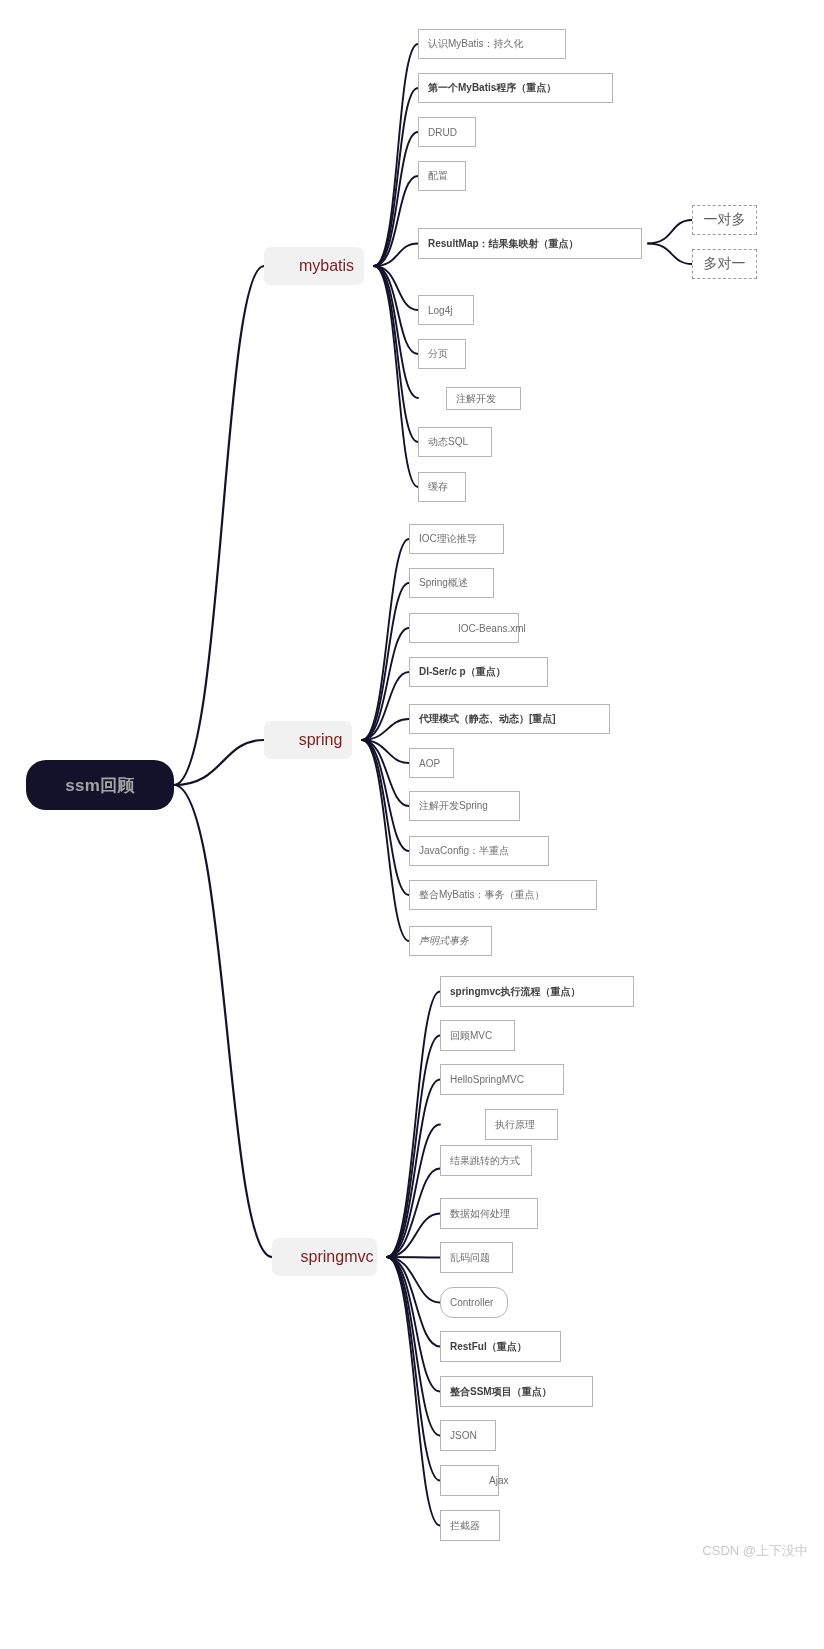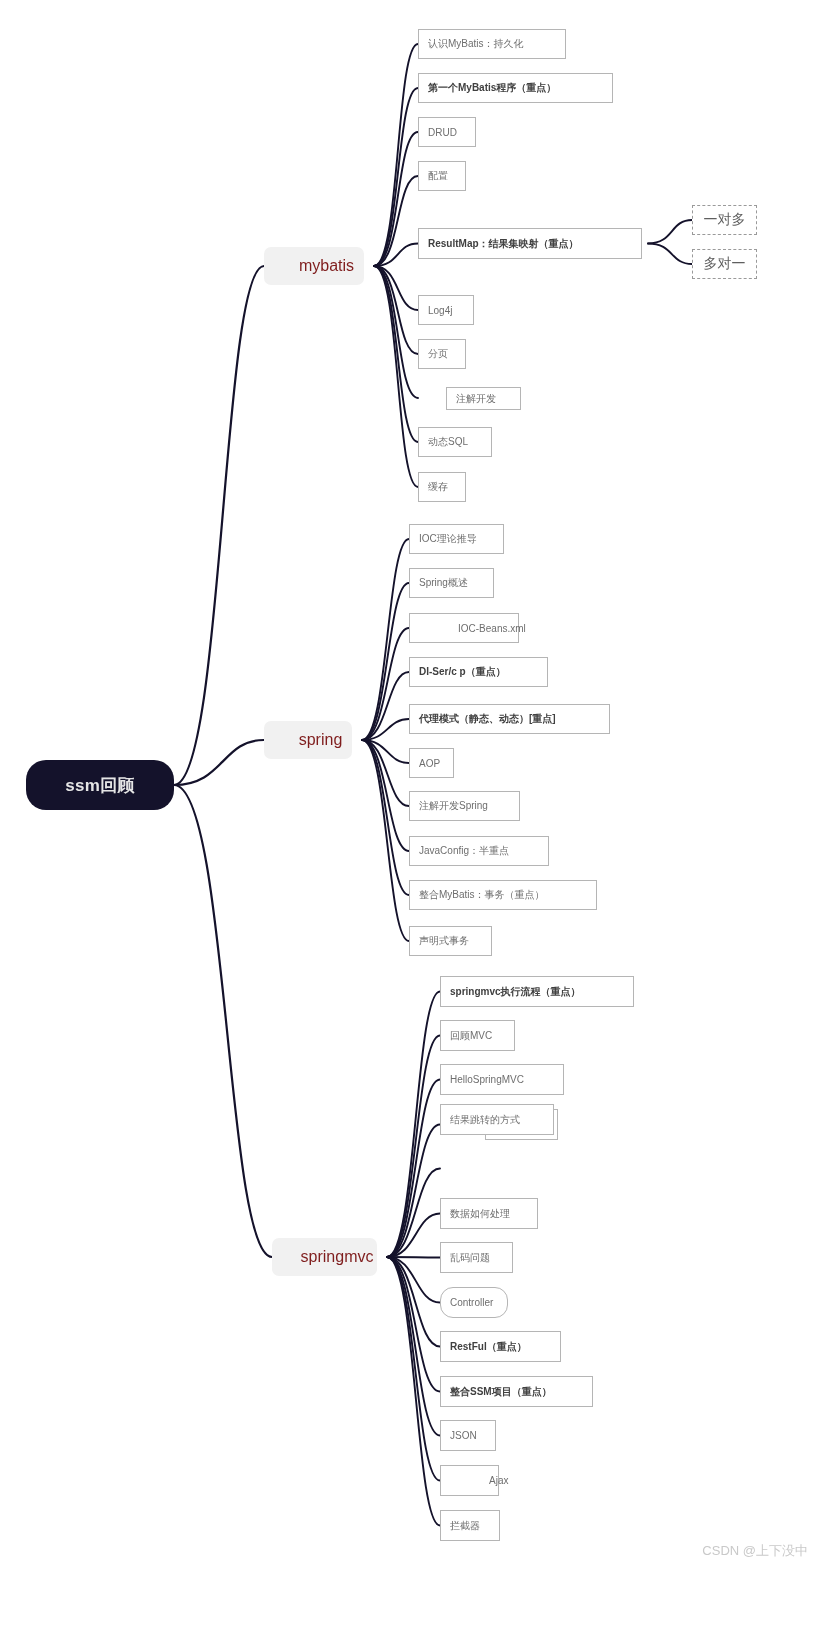--- a/index.html
+++ b/index.html
@@ -25,21 +25,21 @@
     pointer-events: none;
   }
 
   
   .root-node {
     position: absolute;
     display: flex;
     align-items: center;
     justify-content: center;
     background: #14122b;
-    color: #e5e5e5;
+    color: #a3a3a3;
     border-radius: 20px;
     font-size: 17px;
     font-weight: bold;
     letter-spacing: .3px;
     white-space: nowrap;
   }
 
   
   .branch-node {
     position: absolute;
@@ -156,27 +156,27 @@
       <div class="branch-node" style="left: 264px; top: 721px; width: 88px; height: 38px;">spring</div>
       <div class="leaf-node" style="left: 409px; top: 524px; width: 95px; height: 30px;">IOC理论推导</div>
       <div class="leaf-node" style="left: 409px; top: 568px; width: 85px; height: 30px;">Spring概述</div>
       <div class="leaf-node" style="left: 409px; top: 613px; width: 110px; height: 30px; padding-left: 48px;">IOC-Beans.xml</div>
       <div class="leaf-node strong" style="left: 409px; top: 657px; width: 139px; height: 30px;">DI-Ser/c p（重点）</div>
       <div class="leaf-node strong" style="left: 409px; top: 704px; width: 201px; height: 30px;">代理模式（静态、动态）[重点]</div>
       <div class="leaf-node" style="left: 409px; top: 748px; width: 45px; height: 30px;">AOP</div>
       <div class="leaf-node" style="left: 409px; top: 791px; width: 111px; height: 30px;">注解开发Spring</div>
       <div class="leaf-node" style="left: 409px; top: 836px; width: 140px; height: 30px;">JavaConfig：半重点</div>
       <div class="leaf-node" style="left: 409px; top: 880px; width: 188px; height: 30px;">整合MyBatis：事务（重点）</div>
-      <div class="leaf-node" style="left: 409px; top: 926px; width: 83px; height: 30px;">声明式事务</div>
+      <div class="leaf-node" style="left: 409px; top: 926px; width: 83px; height: 30px; font-style: italic;">声明式事务</div>
       <div class="branch-node" style="left: 272px; top: 1238px; width: 105px; height: 38px;">springmvc</div>
       <div class="leaf-node strong" style="left: 440px; top: 976px; width: 194px; height: 31px;">springmvc执行流程（重点）</div>
       <div class="leaf-node" style="left: 440px; top: 1020px; width: 75px; height: 31px;">回顾MVC</div>
       <div class="leaf-node" style="left: 440px; top: 1064px; width: 124px; height: 31px;">HelloSpringMVC</div>
       <div class="leaf-node" style="left: 440px; top: 1109px; width: 73px; height: 31px; margin-left: 45px;">执行原理</div>
-      <div class="leaf-node" style="left: 440px; top: 1104px; width: 114px; height: 31px;">结果跳转的方式</div>
+      <div class="leaf-node" style="left: 440px; top: 1145px; width: 92px; height: 31px;">结果跳转的方式</div>
       <div class="leaf-node" style="left: 440px; top: 1198px; width: 98px; height: 31px;">数据如何处理</div>
       <div class="leaf-node" style="left: 440px; top: 1242px; width: 73px; height: 31px;">乱码问题</div>
       <div class="leaf-node" style="left: 440px; top: 1287px; width: 68px; height: 31px; border-radius: 13px;">Controller</div>
       <div class="leaf-node strong" style="left: 440px; top: 1331px; width: 121px; height: 31px;">RestFul（重点）</div>
       <div class="leaf-node strong" style="left: 440px; top: 1376px; width: 153px; height: 31px;">整合SSM项目（重点）</div>
       <div class="leaf-node" style="left: 440px; top: 1420px; width: 56px; height: 31px;">JSON</div>
       <div class="leaf-node" style="left: 440px; top: 1465px; width: 50px; height: 31px; padding-left: 48px;">Ajax</div>
       <div class="leaf-node" style="left: 440px; top: 1510px; width: 60px; height: 31px;">拦截器</div>
     </div>
   <div class="watermark">CSDN @上下没中</div>

